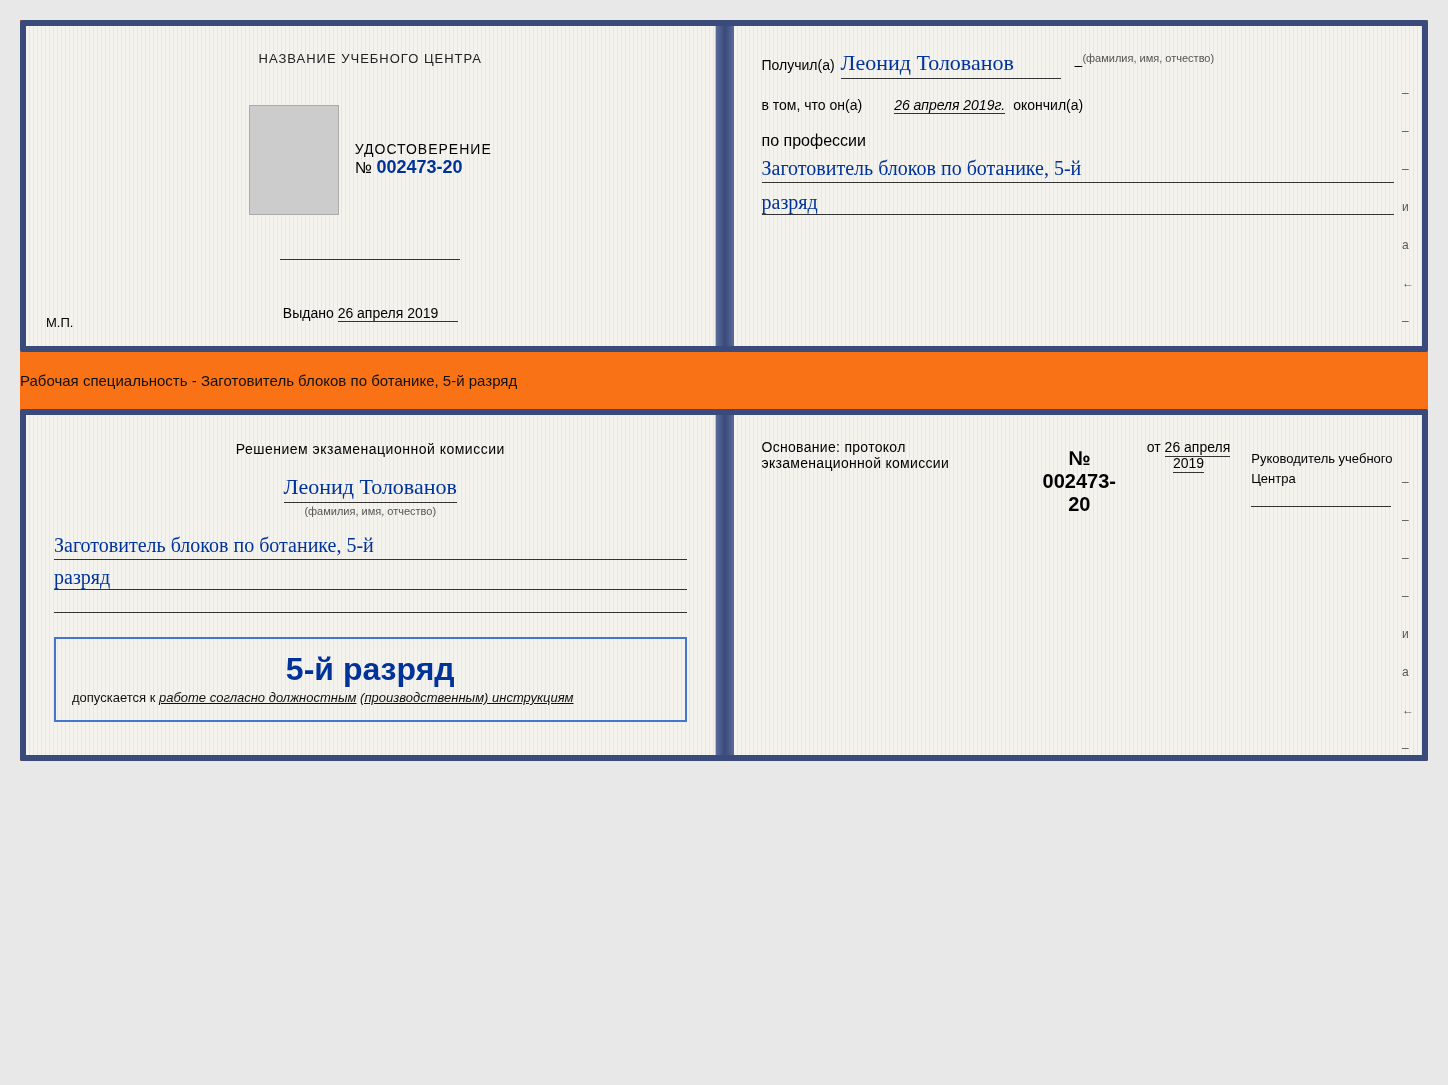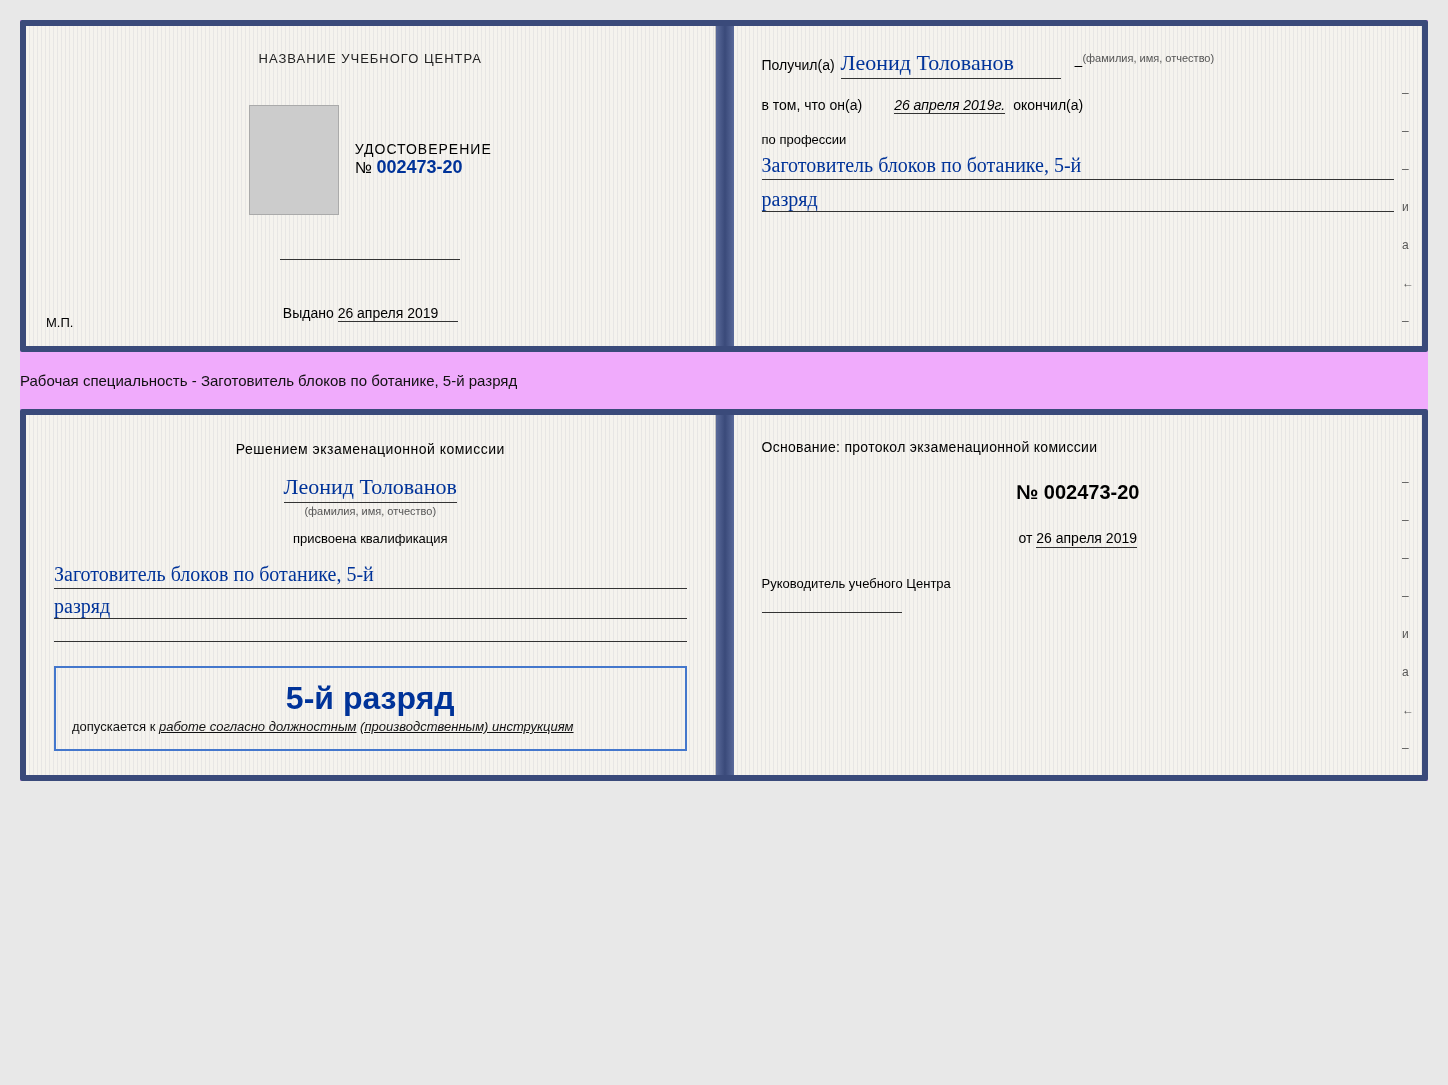--- a/index.html
+++ b/index.html
@@ -5,21 +5,21 @@
     * { box-sizing: border-box; margin: 0; padding: 0; }
     body {
       background: #e8e8e8;
       font-family: 'Times New Roman', Times, serif;
       padding: 20px;
       width: 1448px;
       min-height: 1085px;
     }
 
     .page-wrapper {
-      background: #f0abfc;
+      background: #f97316;
       display: flex;
       flex-direction: column;
       gap: 16px;
     }
 
     
     .document-card {
       background: #f5f3ee;
       border: 6px solid #3a4a7a;
       border-radius: 2px;
@@ -246,21 +246,21 @@
     
     .bottom-doc .left-panel {
       display: flex;
       flex-direction: column;
       gap: 14px;
       min-height: 340px;
     }
 
     .bottom-doc .right-panel {
       display: flex;
-      flex-direction: column;
+      flex-direction: row;
       gap: 18px;
       border-radius: 23px;
     }
 
     .commission-decision {
       font-size: 14px;
       font-family: Arial, sans-serif;
       text-align: center;
       letter-spacing: 0.5px;
       line-height: 1.5;
@@ -410,21 +410,21 @@
       </div>
 
       <div class="vtom-line">
         <span>в том, что он(а)</span>
         <span class="vtom-date">26 апреля 2019г.</span>
         <span>окончил(а)</span>
       </div>
 
 
       <div class="profession-block">
-        <span style="font-size:13px; font-family:Arial,sans-serif;">по профессии</span>
+        <span style="font-size:16px; font-family:Arial,sans-serif;">по профессии</span>
         <span class="profession-name">Заготовитель блоков по ботанике, 5-й</span>
         <span class="razryad-handwritten">разряд</span>
       </div>
 
       <div class="side-marks">
         <span>–</span>
         <span>–</span>
         <span>–</span>
         <span>и</span>
         <span>а</span>
@@ -440,21 +440,20 @@
   <div class="document-card bottom-doc">
 
     <div class="left-panel">
       <div class="commission-decision">Решением экзаменационной комиссии</div>
 
       <div style="display:flex; flex-direction:column; align-items:center;">
         <span class="bottom-name">Леонид Толованов</span>
         <span class="fio-label">(фамилия, имя, отчество)</span>
       </div>
 
-      <div class="assigned-qual">присвоена квалификация</div>
 
       <div>
         <span class="qual-name">Заготовитель блоков по ботанике, 5-й</span>
         <span class="razryad-bottom">разряд</span>
       </div>
 
       <div style="border-bottom: 1px solid #333; width: 100%; margin-top: 8px;"></div>
 
       <div class="blue-box">
         <span class="rank-big">5-й разряд</span>

